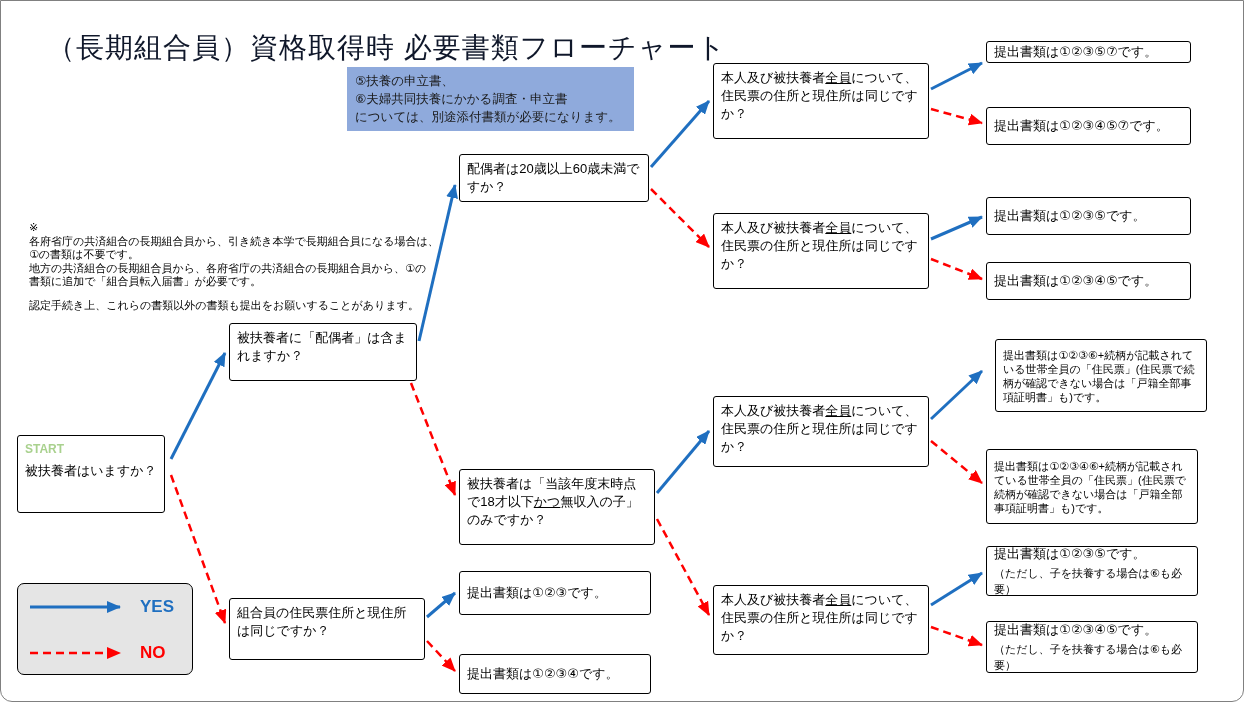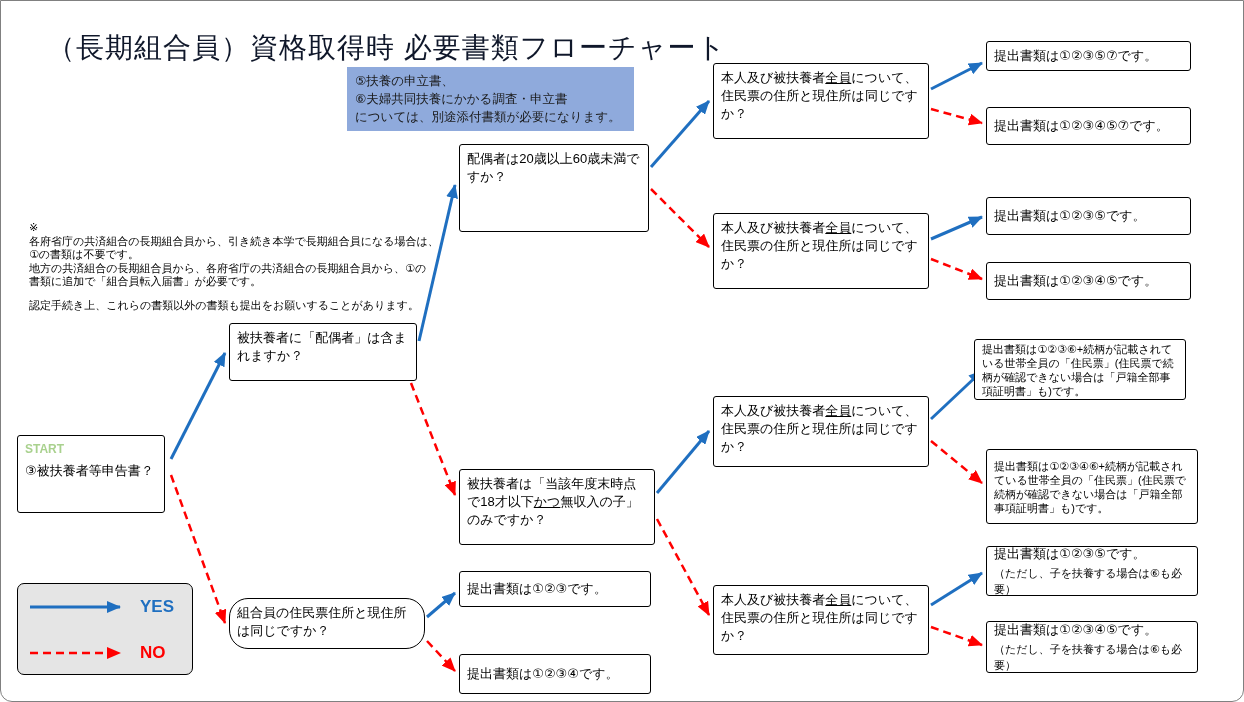--- a/index.html
+++ b/index.html
@@ -82,28 +82,28 @@
     <line class="yes-line" marker-end="url(#mb)" x1="930" y1="418" x2="981" y2="370"></line>
     <line class="no-line" marker-end="url(#mr)" x1="930" y1="440" x2="981" y2="482"></line>
     <line class="yes-line" marker-end="url(#mb)" x1="930" y1="604" x2="981" y2="572"></line>
     <line class="no-line" marker-end="url(#mr)" x1="930" y1="626" x2="981" y2="644"></line>
     <line class="yes-line" marker-end="url(#mb)" x1="426" y1="616" x2="454" y2="592"></line>
     <line class="no-line" marker-end="url(#mr)" x1="426" y1="640" x2="454" y2="670"></line>
   </svg>
 
   <div class="node" style="left:16px;top:434px;width:148px;height:78px;">
     <div class="start-label">START</div>
-    <div>③被扶養者等申告書？</div>
+    <div>被扶養者はいますか？</div>
   </div>
 
   <div class="node" style="left:228px;top:322px;width:188px;height:58px;">
     <span>被扶養者に「配偶者」は含まれますか？</span>
   </div>
 
-  <div class="node" style="left:458px;top:143px;width:190px;height:88px;">
+  <div class="node" style="left:458px;top:153px;width:190px;height:48px;">
     <span>配偶者は20歳以上60歳未満ですか？</span>
   </div>
 
   <div class="node" style="left:712px;top:62px;width:216px;height:76px;">
     <span>本人及び被扶養者</span><span class="u">全員</span><span>について、住民票の住所と現住所は同じですか？</span>
   </div>
 
   <div class="node" style="left:712px;top:212px;width:216px;height:76px;">
     <span>本人及び被扶養者</span><span class="u">全員</span><span>について、住民票の住所と現住所は同じですか？</span>
   </div>
@@ -113,51 +113,51 @@
   </div>
 
   <div class="node" style="left:712px;top:395px;width:216px;height:71px;">
     <span>本人及び被扶養者</span><span class="u">全員</span><span>について、住民票の住所と現住所は同じですか？</span>
   </div>
 
   <div class="node" style="left:712px;top:584px;width:216px;height:70px;">
     <span>本人及び被扶養者</span><span class="u">全員</span><span>について、住民票の住所と現住所は同じですか？</span>
   </div>
 
-  <div class="node" style="left:228px;top:597px;width:196px;height:51px;border-radius:19px;">
+  <div class="node" style="left:228px;top:597px;width:196px;height:62px;">
     <span>組合員の住民票住所と現住所は同じですか？</span>
   </div>
 
-  <div class="node result" style="left:985px;top:40px;width:205px;height:30px;">
+  <div class="node result" style="left:985px;top:40px;width:205px;height:22px;">
     <span>提出書類は①②③⑤⑦です。</span>
   </div>
   <div class="node result" style="left:985px;top:106px;width:205px;height:38px;">
     <span>提出書類は①②③④⑤⑦です。</span>
   </div>
   <div class="node result" style="left:985px;top:196px;width:205px;height:38px;">
     <span>提出書類は①②③⑤です。</span>
   </div>
   <div class="node result" style="left:985px;top:261px;width:205px;height:38px;">
     <span>提出書類は①②③④⑤です。</span>
   </div>
-  <div class="node result small-text" style="left:973px;top:338px;width:212px;height:61px;justify-content:center;">
+  <div class="node result small-text" style="left:994px;top:338px;width:212px;height:73px;justify-content:center;">
     <span>提出書類は①②③⑥+続柄が記載されている世帯全員の「住民票」(住民票で続柄が確認できない場合は「戸籍全部事項証明書」も)です。</span>
   </div>
   <div class="node result small-text" style="left:985px;top:448px;width:212px;height:75px;">
     <span>提出書類は①②③④⑥+続柄が記載されている世帯全員の「住民票」(住民票で続柄が確認できない場合は「戸籍全部事項証明書」も)です。</span>
   </div>
   <div class="node result" style="left:985px;top:545px;width:212px;height:50px;">
     <div>提出書類は①②③⑤です。</div>
     <div class="note-line">（ただし、子を扶養する場合は⑥も必要）</div>
   </div>
   <div class="node result" style="left:985px;top:620px;width:212px;height:52px;">
     <div>提出書類は①②③④⑤です。</div>
     <div class="note-line">（ただし、子を扶養する場合は⑥も必要）</div>
   </div>
-  <div class="node result" style="left:458px;top:570px;width:192px;height:36px;">
+  <div class="node result" style="left:458px;top:570px;width:192px;height:44px;">
     <span>提出書類は①②③です。</span>
   </div>
   <div class="node result" style="left:458px;top:653px;width:192px;height:40px;">
     <span>提出書類は①②③④です。</span>
   </div>
 
   <div class="legend">
     <div class="legend-row">
       <svg width="100" height="14" xmlns="http://www.w3.org/2000/svg">
         <line class="yes-line" marker-end="url(#mb)" x1="2" y1="7" x2="92" y2="7"></line>

